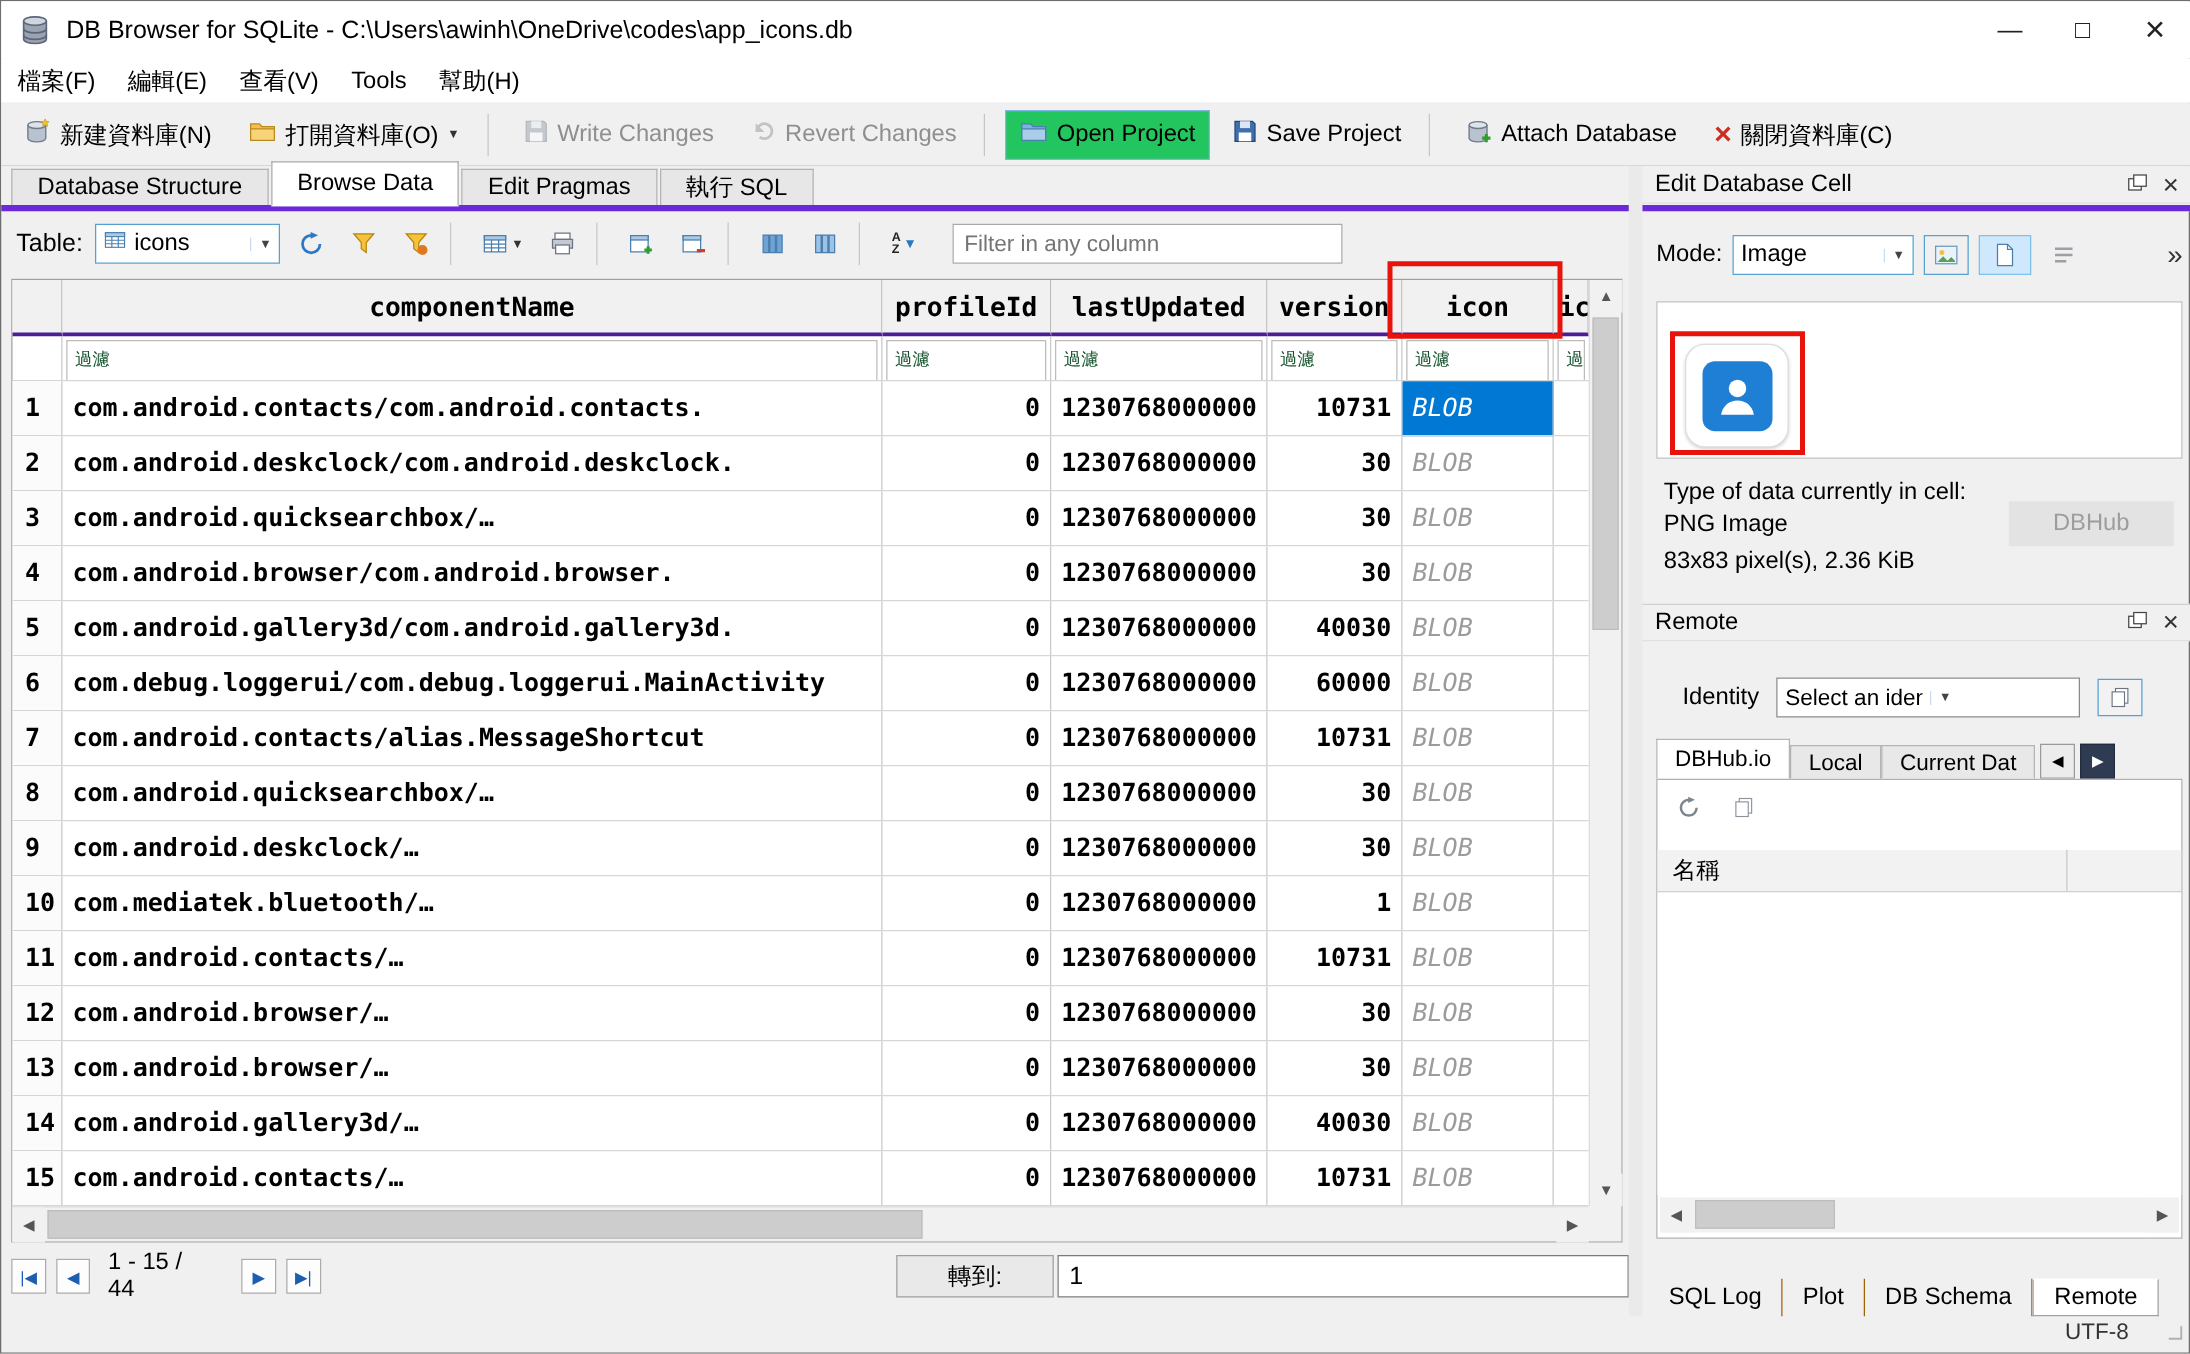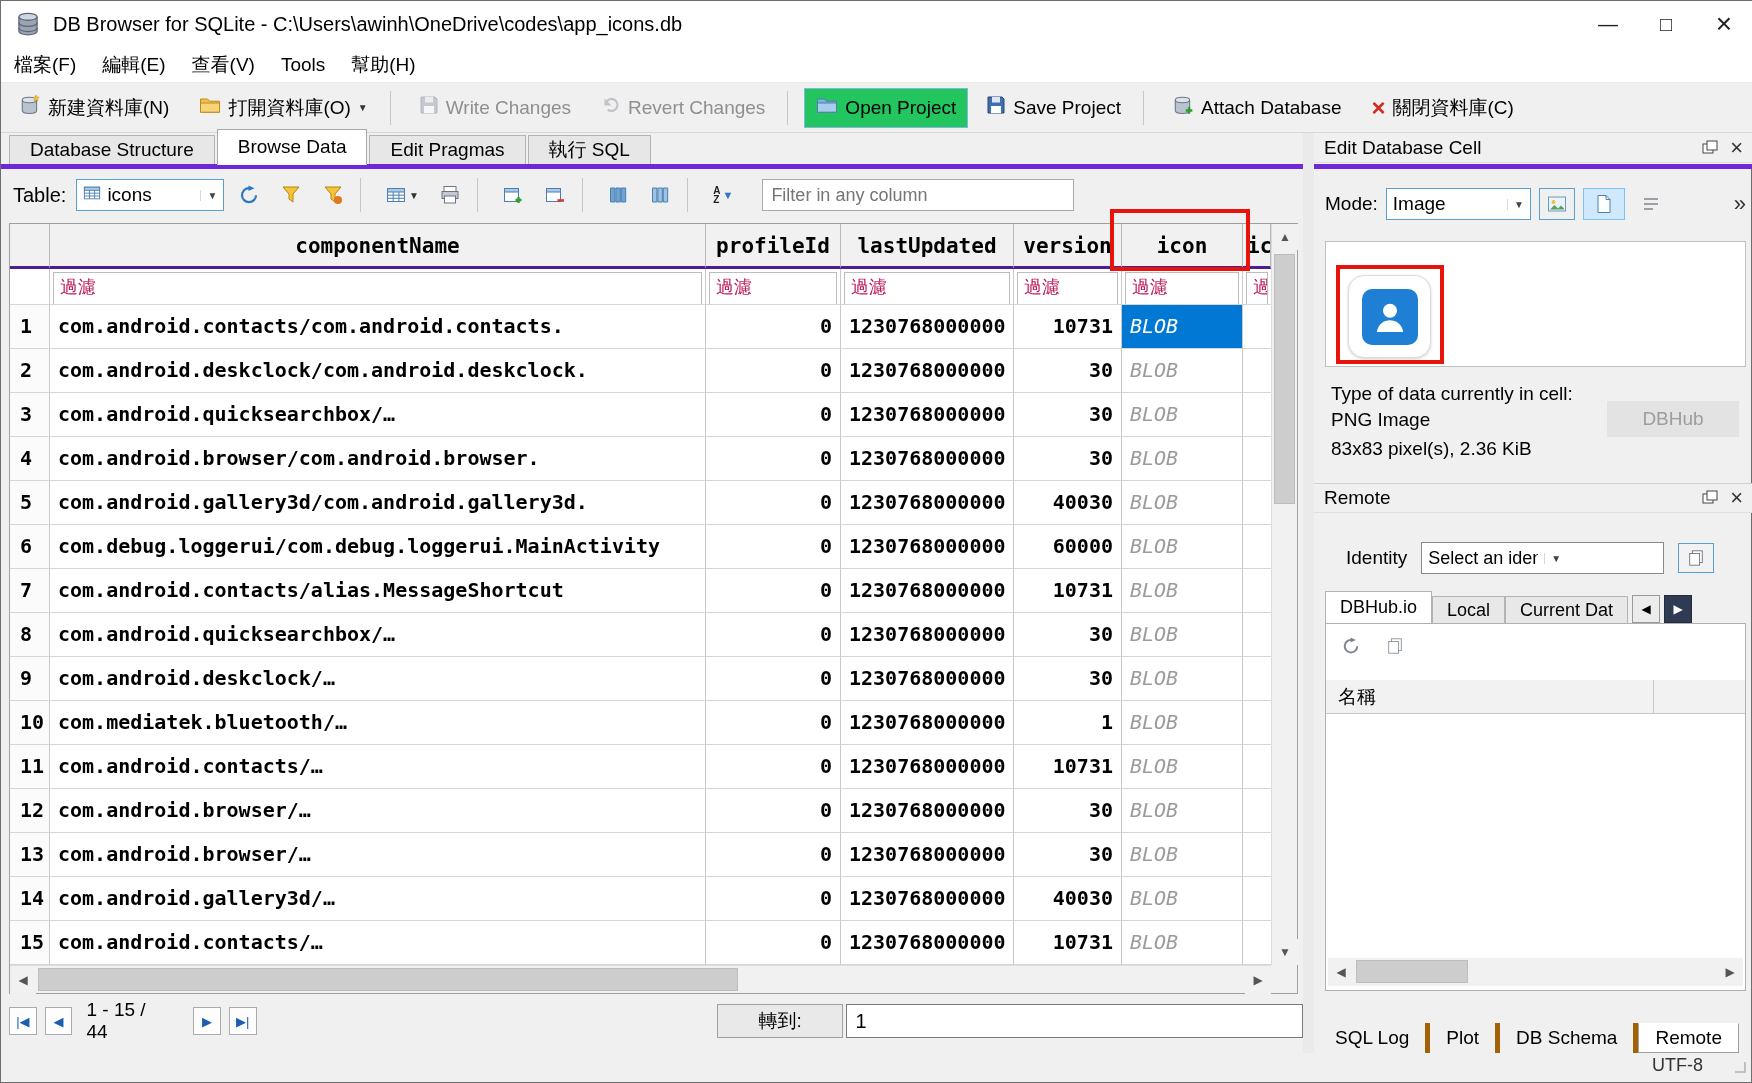--- a/index.html
+++ b/index.html
@@ -52,21 +52,21 @@
   .col-n   { width:40px; }
   .col-comp{ width:656px; }
   .col-prof{ width:135px; }
   .col-upd { width:173px; }
   .col-ver { width:108px; }
   .col-icon{ width:121px; }
   .col-extra{ width:28px; border-right:none; }
   .hrow .cell { height:45px; line-height:44px; background:#f1f1f1; border-right:1px solid #b9b9b9; border-bottom:3px solid #4c1d95; font-family:"DejaVu Sans Mono",monospace; font-weight:bold; font-size:21px; text-align:center; }
   .hrow .col-extra { text-align:left; padding-left:4px; }
   .frow .cell { height:36px; padding:3px; }
-  .filterbox { height:36px; line-height:28px; border:1px solid #bcbcbc; background:#fff; color:#be185d; font-size:18px; padding-left:6px; overflow:hidden; }
+  .filterbox { height:36px; line-height:28px; border:1px solid #bcbcbc; background:#fff; color:#14532d; font-size:14px; padding-left:6px; overflow:hidden; }
   .drow .cell { height:44px; line-height:43px; font-family:"DejaVu Sans Mono",monospace; font-weight:bold; font-size:20px; padding:0 8px; }
   .drow .rownum { padding-left:10px; background:#fbfbfb; }
   .drow .num { text-align:right; }
   .drow .blob { font-style:italic; font-weight:normal; color:#9b9b9b; }
   .drow .blob.selected { background:#0078d4; color:#fff; }
   #grid { position:absolute; left:0; top:0; width:1261px; }
 
   
   .sb-track { background:#f1f1f1; position:absolute; }
   .sb-btn { position:absolute; background:#f1f1f1; color:#555; display:flex; align-items:center; justify-content:center; font-size:12px; }
@@ -123,21 +123,21 @@
   #rm-listhead { position:absolute; left:0; top:56px; width:419px; height:34px; background:#f2f2f2; border-bottom:1px solid #c8c8c8; display:flex; font-size:19px;flex-direction:column; }
   #rm-listhead .hn { width:328px; padding-left:12px; line-height:33px; border-right:1px solid #c8c8c8; }
   #rm-listhead .hm { flex:1; padding-left:8px; line-height:33px; overflow:hidden; white-space:nowrap; }
   #rm-list { position:absolute; left:0; top:90px; width:419px; height:242px; background:#fff; }
   #rm-hscroll { position:absolute; left:2px; top:334px; width:415px; height:28px; background:#f1f1f1; }
   #rm-hscroll .left { left:0; width:26px; height:28px; }
   #rm-hscroll .right { right:0; width:26px; height:28px; }
   #rm-hscroll .sb-thumb { left:28px; top:2px; width:112px; height:23px; }
 
   #dock-tabs { position:absolute; left:1318px; top:1022px; width:434px; height:30px; display:flex; align-items:stretch; font-size:19px; }
-  .dtab { padding:0 16px; display:flex; align-items:center; border-right:5px solid #a16207; }
+  .dtab { padding:0 16px; display:flex; align-items:center; border-right:1px solid #a16207; }
   .dtab.active { background:#fff; border:1px solid #a0a0a0; border-top:1px solid #fff; }
 
   #status-enc { position:absolute; right:48px; top:1054px; font-size:18px; color:#333; }
   #grip { position:absolute; right:4px; bottom:4px; }
 
   
   .redrect { position:absolute; border:4px solid #e8140c; z-index:60; pointer-events:none; }
   #redrect-col { left:1109px; top:208px; width:140px; height:62px; }
   #redrect-img { left:1335px; top:264px; width:108px; height:99px; }
 

